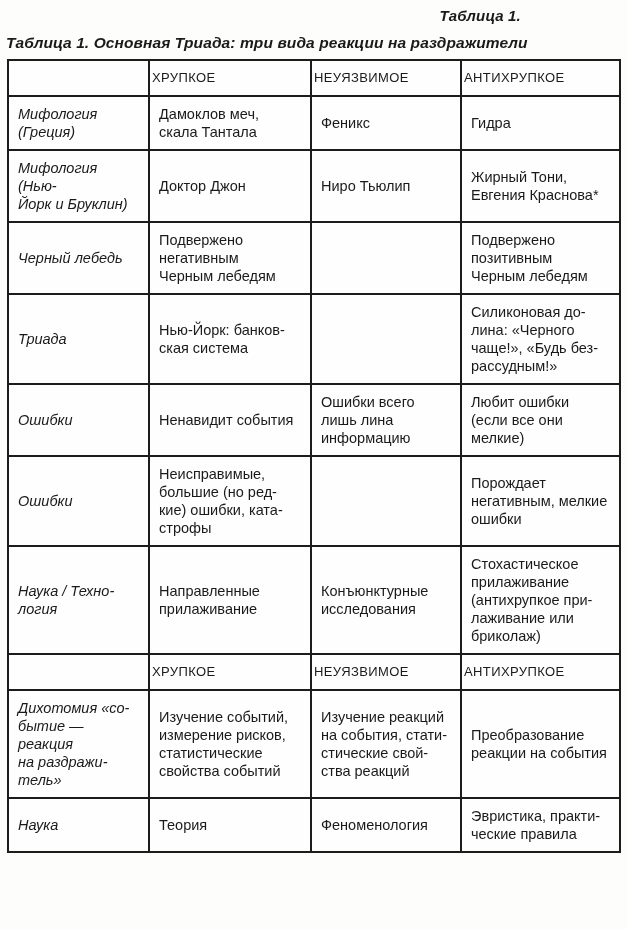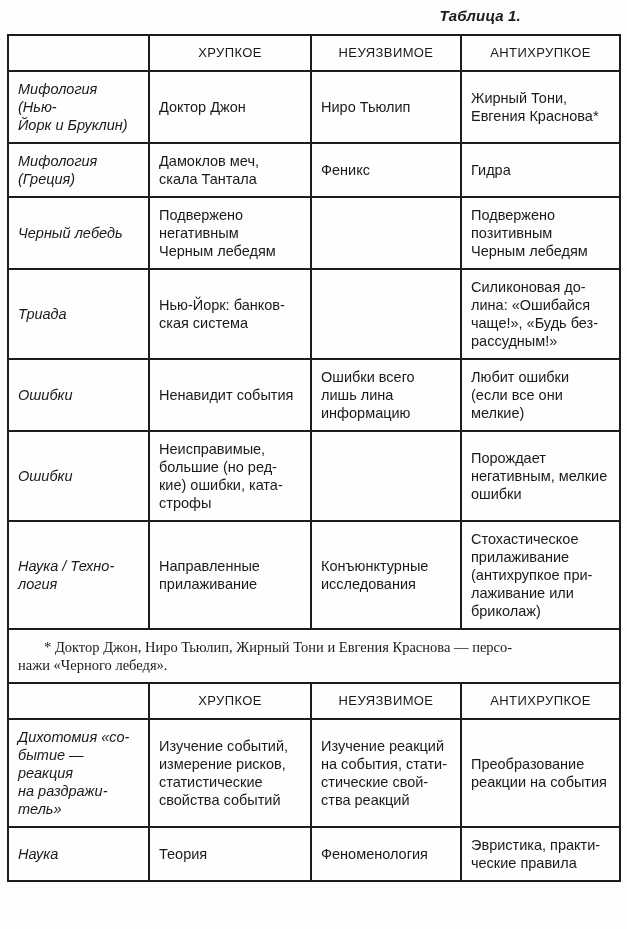--- a/index.html
+++ b/index.html
@@ -46,21 +46,21 @@
     padding: 8px 8px 8px 9px;
     font-size: 14.5px;
     line-height: 18px;
     white-space: pre-line;
     overflow: hidden;
   }
   table.triad th {
     font-weight: normal;
     font-size: 13px;
     letter-spacing: 0.4px;
-    text-align: center;
+    text-align: left;
     padding: 8px 2px;
     white-space: nowrap;
   }
   td.label { font-style: italic; }
   td.empty { }
 
   td.footnote {
     font-family: "Liberation Serif", "DejaVu Serif", serif;
     font-size: 15.5px;
     line-height: 21px;
@@ -68,73 +68,74 @@
     text-indent: 26px;
     white-space: pre-line;
   }
 </style>
 </head>
 <body>
 
 <div class="page">
 
   <div class="corner-label">Таблица 1.</div>
+  <div class="caption">Таблица 1. Основная Триада: три вида реакции на раздражители</div>
 
   <table class="triad">
     <colgroup>
         <col class="c0">
         <col class="c1">
         <col class="c2">
         <col class="c3">
       </colgroup>
 
     <tbody>
         <tr>
       <th></th>
       <th>ХРУПКОЕ</th>
       <th>НЕУЯЗВИМОЕ</th>
       <th>АНТИХРУПКОЕ</th>
     </tr>
 
     <tr>
+      <td class="label">Мифология
+(Греция)</td>
+      <td>Дамоклов меч,
+скала Тантала</td>
+      <td>Феникс</td>
+      <td>Гидра</td>
+    </tr>
+
+    <tr>
       <td class="label">Мифология (Нью-
 Йорк и Бруклин)</td>
       <td>Доктор Джон</td>
       <td>Ниро Тьюлип</td>
       <td>Жирный Тони,
 Евгения Краснова*</td>
-    </tr>
-
-    <tr>
-      <td class="label">Мифология
-(Греция)</td>
-      <td>Дамоклов меч,
-скала Тантала</td>
-      <td>Феникс</td>
-      <td>Гидра</td>
     </tr>
 
     <tr>
       <td class="label">Черный лебедь</td>
       <td>Подвержено
 негативным
 Черным лебедям</td>
       <td class="empty"></td>
       <td>Подвержено
 позитивным
 Черным лебедям</td>
     </tr>
 
     <tr>
       <td class="label">Триада</td>
       <td>Нью-Йорк: банков-
 ская система</td>
       <td class="empty"></td>
       <td>Силиконовая до-
-лина: «Ошибайся
+лина: «Черного
 чаще!», «Будь без-
 рассудным!»</td>
     </tr>
 
 
     <tr>
       <td class="label">Ошибки</td>
       <td>Ненавидит события</td>
       <td>Ошибки всего
 лишь лина
@@ -163,24 +164,20 @@
 прилаживание</td>
       <td>Конъюнктурные
 исследования</td>
       <td>Стохастическое
 прилаживание
 (антихрупкое при-
 лаживание или
 бриколаж)</td>
     </tr>
 
-    <tr>
-      <td class="footnote" colspan="4">* Доктор Джон, Ниро Тьюлип, Жирный Тони и Евгения Краснова — персо-
-нажи «Черного лебедя».</td>
-    </tr>
 
     <tr>
       <th></th>
       <th>ХРУПКОЕ</th>
       <th>НЕУЯЗВИМОЕ</th>
       <th>АНТИХРУПКОЕ</th>
     </tr>
 
     <tr>
       <td class="label">Дихотомия «со-

